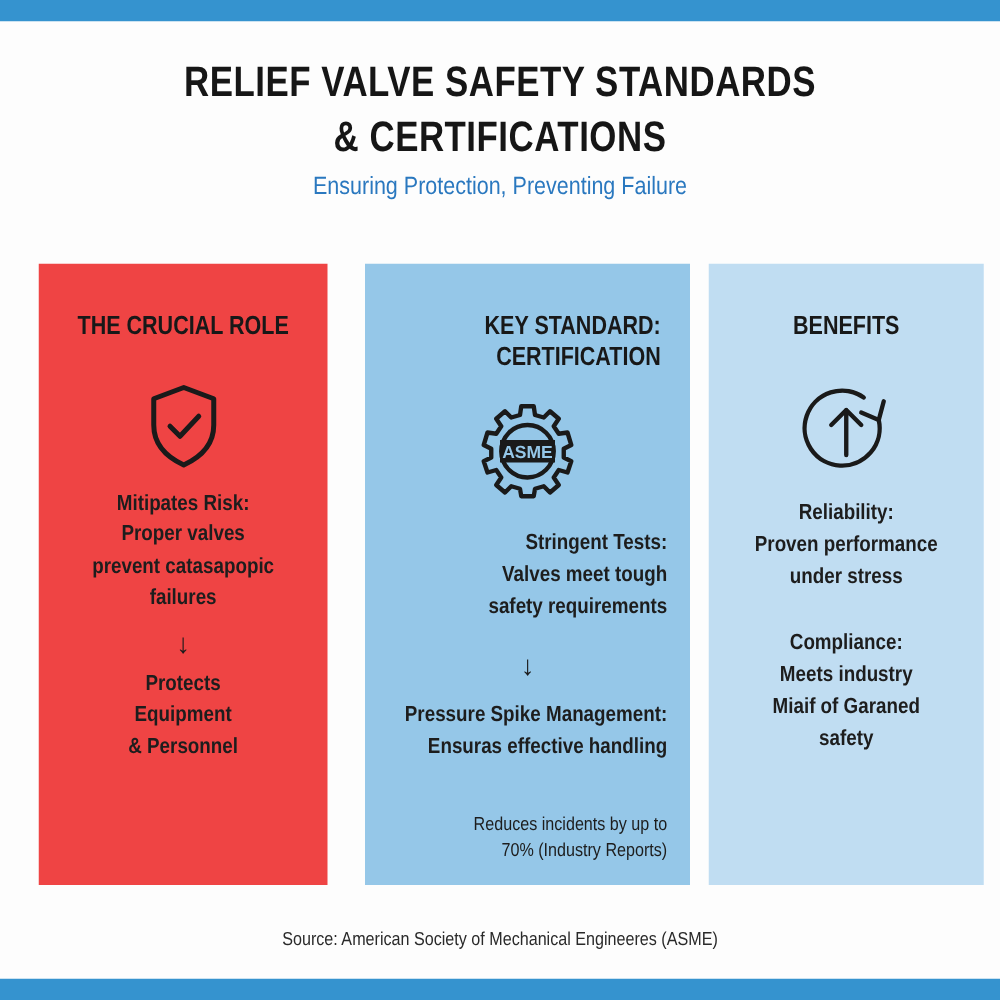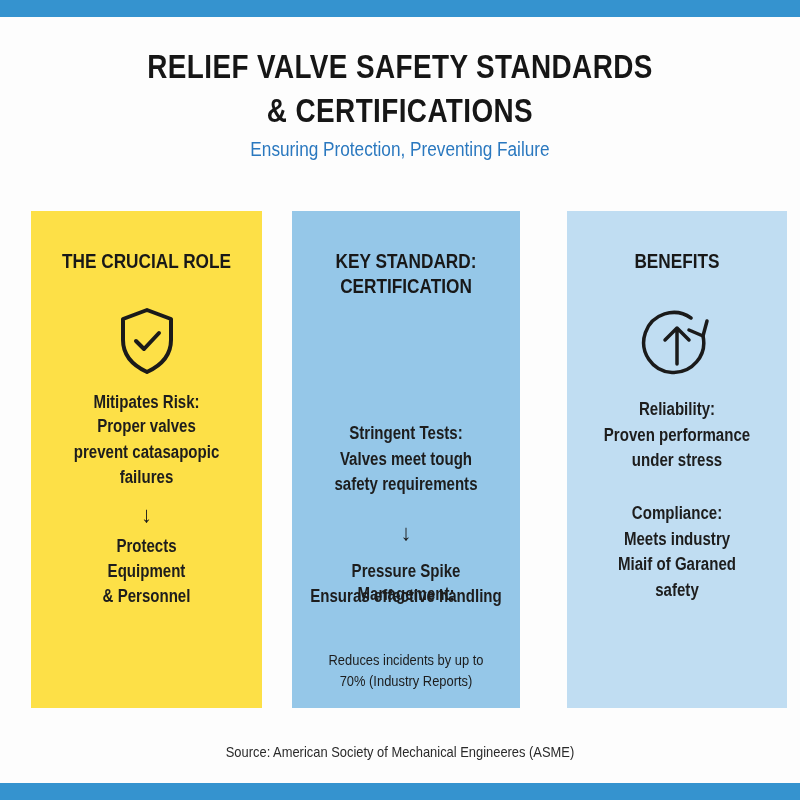--- a/index.html
+++ b/index.html
@@ -8,22 +8,22 @@
   .bar{position:absolute;left:0;width:800px;height:17px;background:#3593cf;}
   .bar.top{top:0;}
   .bar.bottom{top:783px;}
   .title{position:absolute;left:0;width:800px;text-align:center;font-weight:bold;
          font-size:34px;letter-spacing:0.5px;color:#161616;transform:scaleX(0.82);transform-origin:center;line-height:44px;}
   .title.l1{top:44px;}
   .title.l2{top:88px;}
   .subtitle{position:absolute;top:138px;left:0;width:800px;text-align:center;font-size:20px;
             color:#2a78bf;transform:scaleX(0.86);}
   .panel{position:absolute;top:211px;height:497px;box-sizing:border-box;text-align:center;}
-  .panel.p1{left:31px;width:231px;background:#fde047;}
-  .panel.p2{left:292px;width:228px;background:#95c7e8;}
+  .panel.p1{left:31px;width:231px;background:#ef4444;}
+  .panel.p2{left:292px;width:260px;background:#95c7e8;text-align:right;}
   .panel.p3{left:548px;width:220px;background:#c0ddf2;margin-left:19px;}
   .ptitle{position:absolute;left:0;width:100%;font-weight:bold;font-size:21px;line-height:26px;
           transform:scaleX(0.82);color:#181818;}
   .icon{position:absolute;left:50%;transform:translateX(-50%);}
   .txt{position:absolute;left:0;width:100%;font-size:17.5px;line-height:23px;font-weight:bold;
        color:#1d1d1d;transform:scaleX(0.86);}
   .txt.reg{font-weight:normal;font-size:15px;line-height:21px;}
   .arrow{position:absolute;left:50%;transform:translateX(-50%);font-size:22px;font-weight:bold;line-height:22px;}
   .source{position:absolute;top:743px;left:0;width:800px;text-align:center;font-size:15px;color:#2a2a2a;transform:scaleX(0.86);}
 </style>
@@ -50,20 +50,32 @@
   <div class="txt" style="top:255px;">failures</div>
   <div class="arrow" style="top:293px;">↓</div>
   <div class="txt" style="top:324px;">Protects</div>
   <div class="txt" style="top:349px;">Equipment</div>
   <div class="txt" style="top:374px;">&amp; Personnel</div>
 </div>
 
 <div class="panel p2">
   <div class="ptitle" style="top:37px;">KEY STANDARD:</div>
   <div class="ptitle" style="top:62px;">CERTIFICATION</div>
+  <div class="icon" style="top:111px;">
+    <svg width="78" height="78" viewBox="0 0 78 78">
+      <g transform="translate(39,39)">
+        <g fill="none" stroke="#1a1a1a" stroke-width="3.5" stroke-linejoin="round">
+          <path d="M-5 -36 L5 -36 L6 -29 L13 -27 L18 -32 L25 -26 L21 -20 L25 -14 L32 -15 L35 -5 L29 -2 L29 5 L35 8 L32 17 L25 15 L21 21 L25 27 L18 33 L13 28 L6 30 L5 36 L-5 36 L-6 30 L-13 28 L-18 33 L-25 27 L-21 21 L-25 15 L-32 17 L-35 8 L-29 5 L-29 -2 L-35 -5 L-32 -15 L-25 -14 L-21 -20 L-25 -26 L-18 -32 L-13 -27 L-6 -29 Z"></path>
+          <circle cx="0" cy="0" r="21"></circle>
+        </g>
+        <rect x="-22" y="-9" width="44" height="18" fill="#1a1a1a"></rect>
+        <text x="0" y="5.5" text-anchor="middle" font-family="Liberation Sans, sans-serif" font-weight="bold" font-size="14" fill="#95c7e8">ASME</text>
+      </g>
+    </svg>
+  </div>
   <div class="txt" style="top:211px;">Stringent Tests:</div>
   <div class="txt" style="top:237px;">Valves meet tough</div>
   <div class="txt" style="top:262px;">safety requirements</div>
   <div class="arrow" style="top:311px;">↓</div>
   <div class="txt" style="top:349px;">Pressure Spike Management:</div>
   <div class="txt" style="top:374px;">Ensuras effective handling</div>
   <div class="txt reg" style="top:438px;">Reduces incidents by up to</div>
   <div class="txt reg" style="top:459px;">70% (Industry Reports)</div>
 </div>
 

